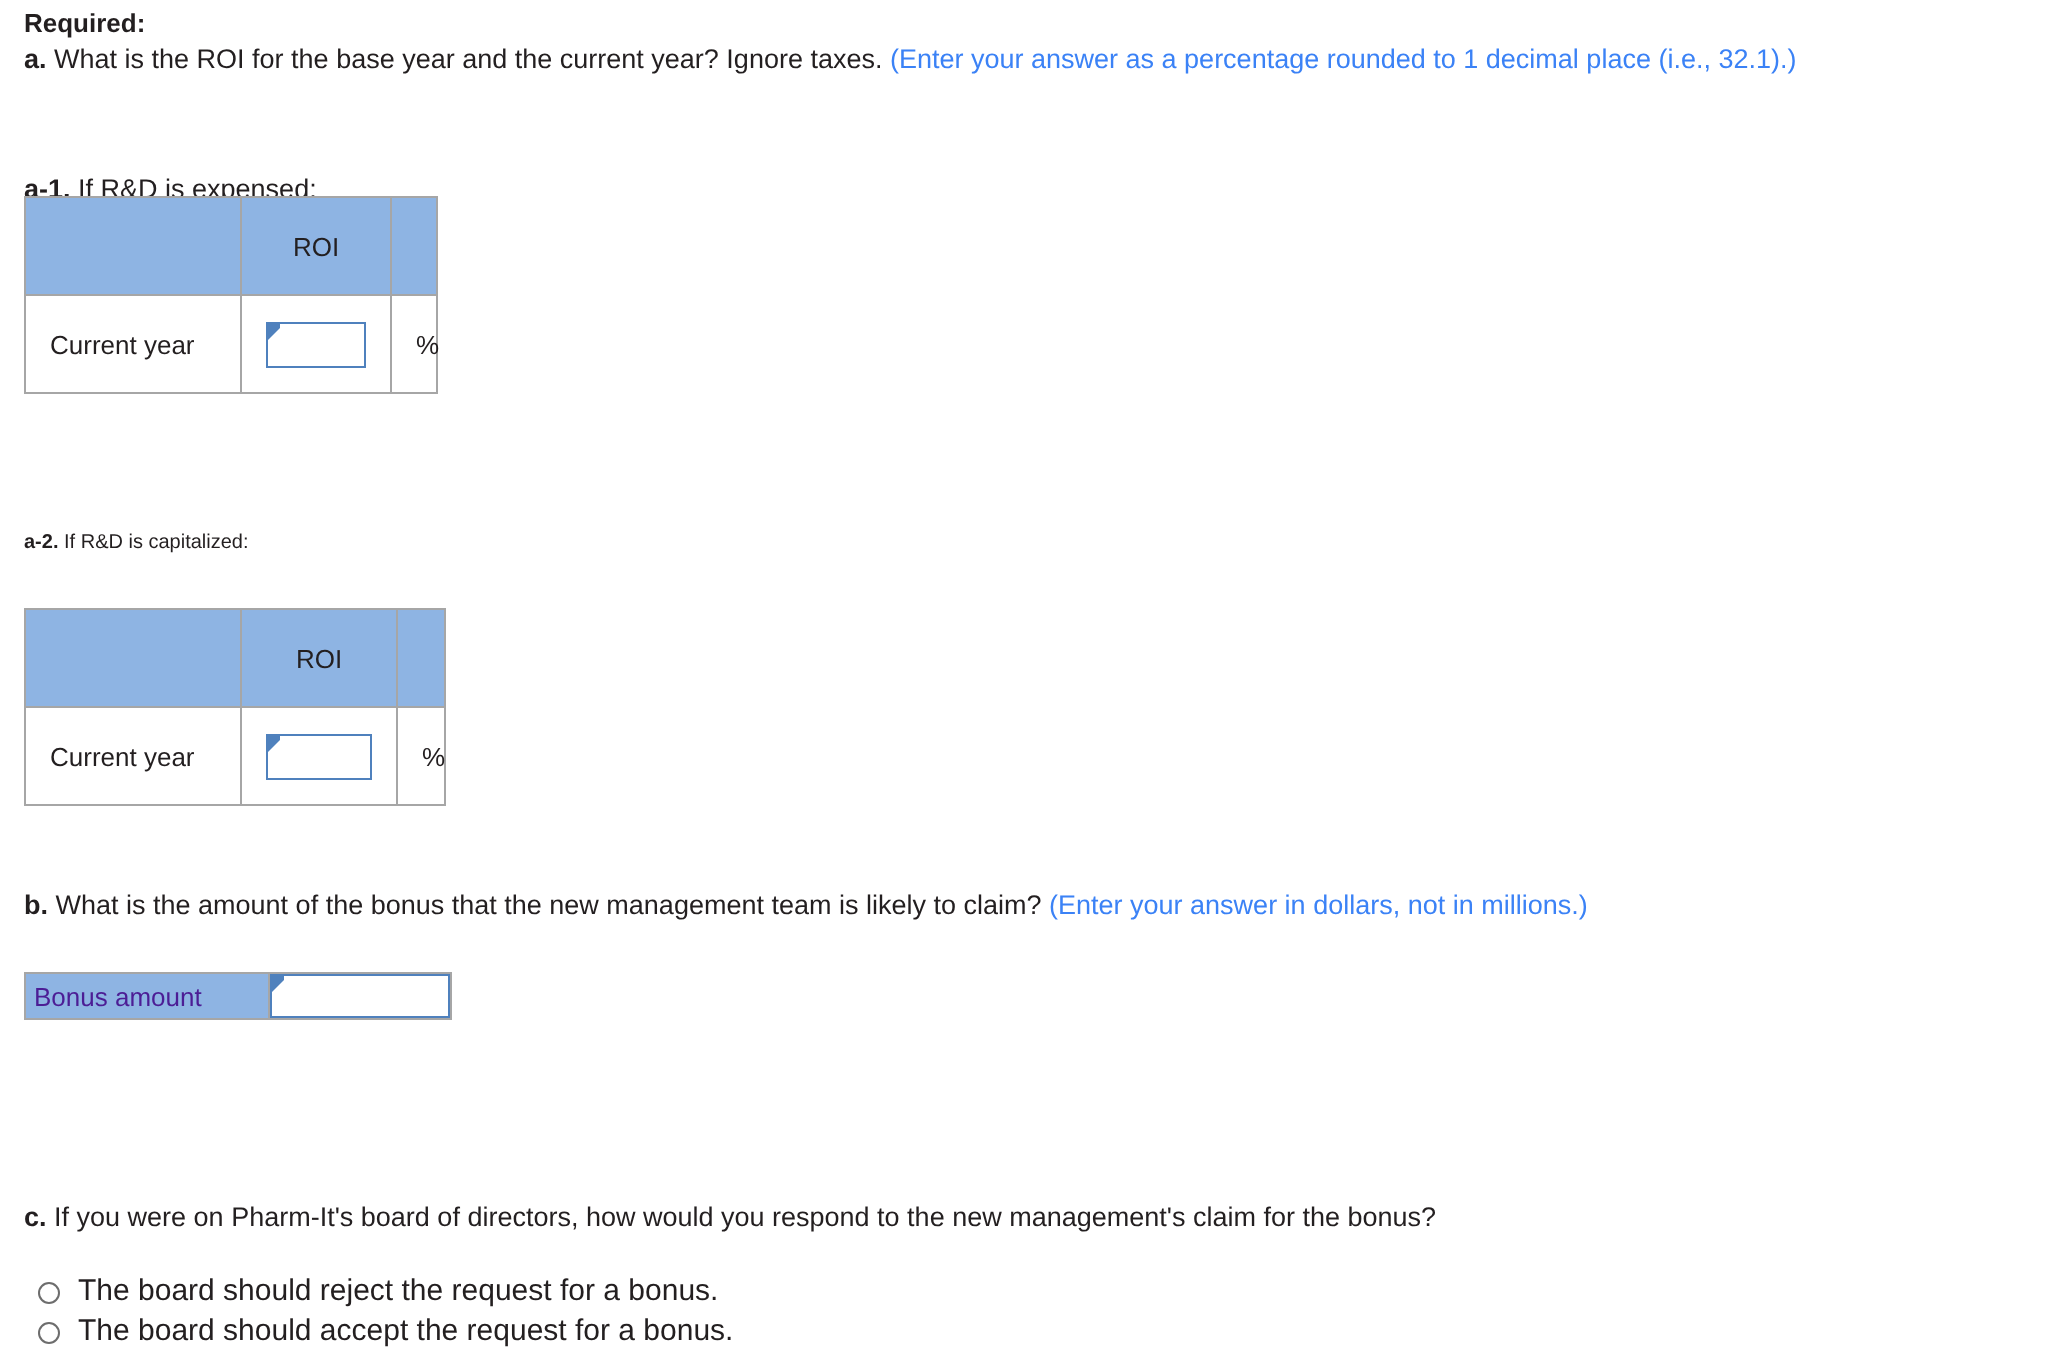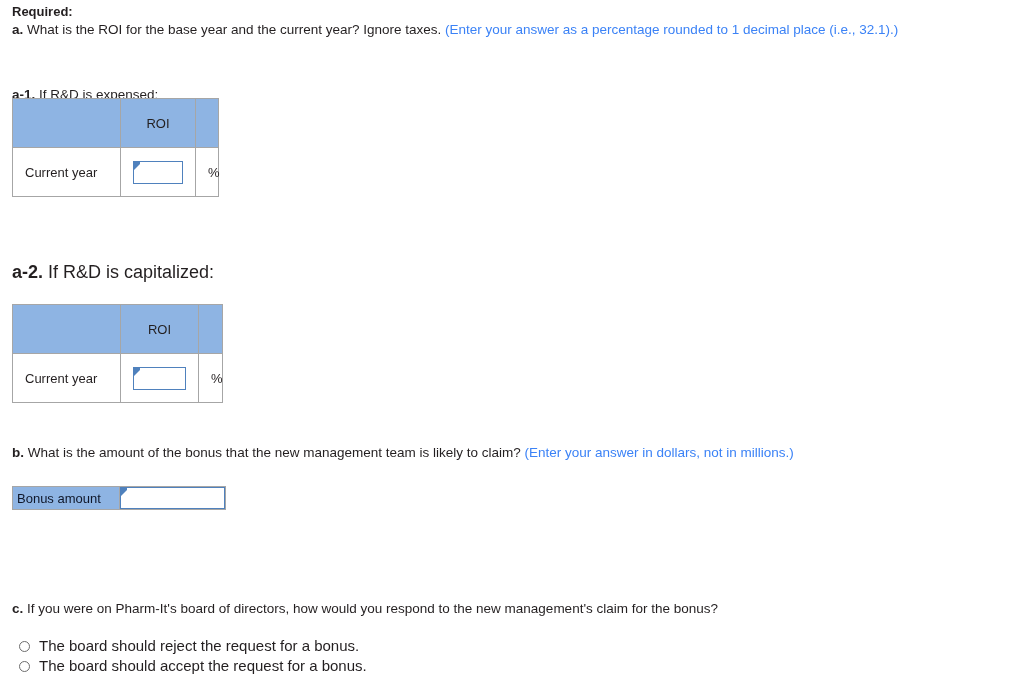--- a/index.html
+++ b/index.html
@@ -23,21 +23,21 @@
     position: absolute;
     white-space: nowrap;
     line-height: 16px;
   }
   .bold { font-weight: bold; }
   .red  { color: #3b82f6; font-weight: normal; }
 
   #required-label { left: 12px; top: 4px;  font-weight: bold; font-size: 13px; }
   #question-a     { left: 12px; top: 22px; font-size: 13.5px; }
   #label-a1       { left: 12px; top: 59px; font-size: 13.5px; margin-top: 28px; }
-  #label-a2       { left: 12px; top: 264px; font-size: 18px; }
+  #label-a2       { left: 12px; top: 264px; font-size: 10px; }
   #question-b     { left: 12px; top: 445px; font-size: 13.5px; }
   #question-c     { left: 12px; top: 601px; font-size: 13.5px; }
 
   
   .xl-table {
     position: absolute;
     border-collapse: collapse;
     table-layout: fixed;
     background: #ffffff;
   }
@@ -121,25 +121,25 @@
     top: 486px;
     width: 214px;
     height: 24px;
     border: 1px solid #a6a6a6;
     box-sizing: border-box;
     display: flex;
     align-items: stretch;
     background: #ffffff;
   }
   #bonus-label {
-    width: 107px;
+    width: 122px;
     background: #8eb4e3;
     border-right: 1px solid #a6a6a6;
     font-size: 13px;
-    color: #0f172a;
+    color: #4c1d95;
     display: flex;
     align-items: center;
     padding-left: 4px;
     box-sizing: border-box;
   }
   #bonus-input-wrap {
     position: relative;
     flex: 1;
     background: #ffffff;
   }

